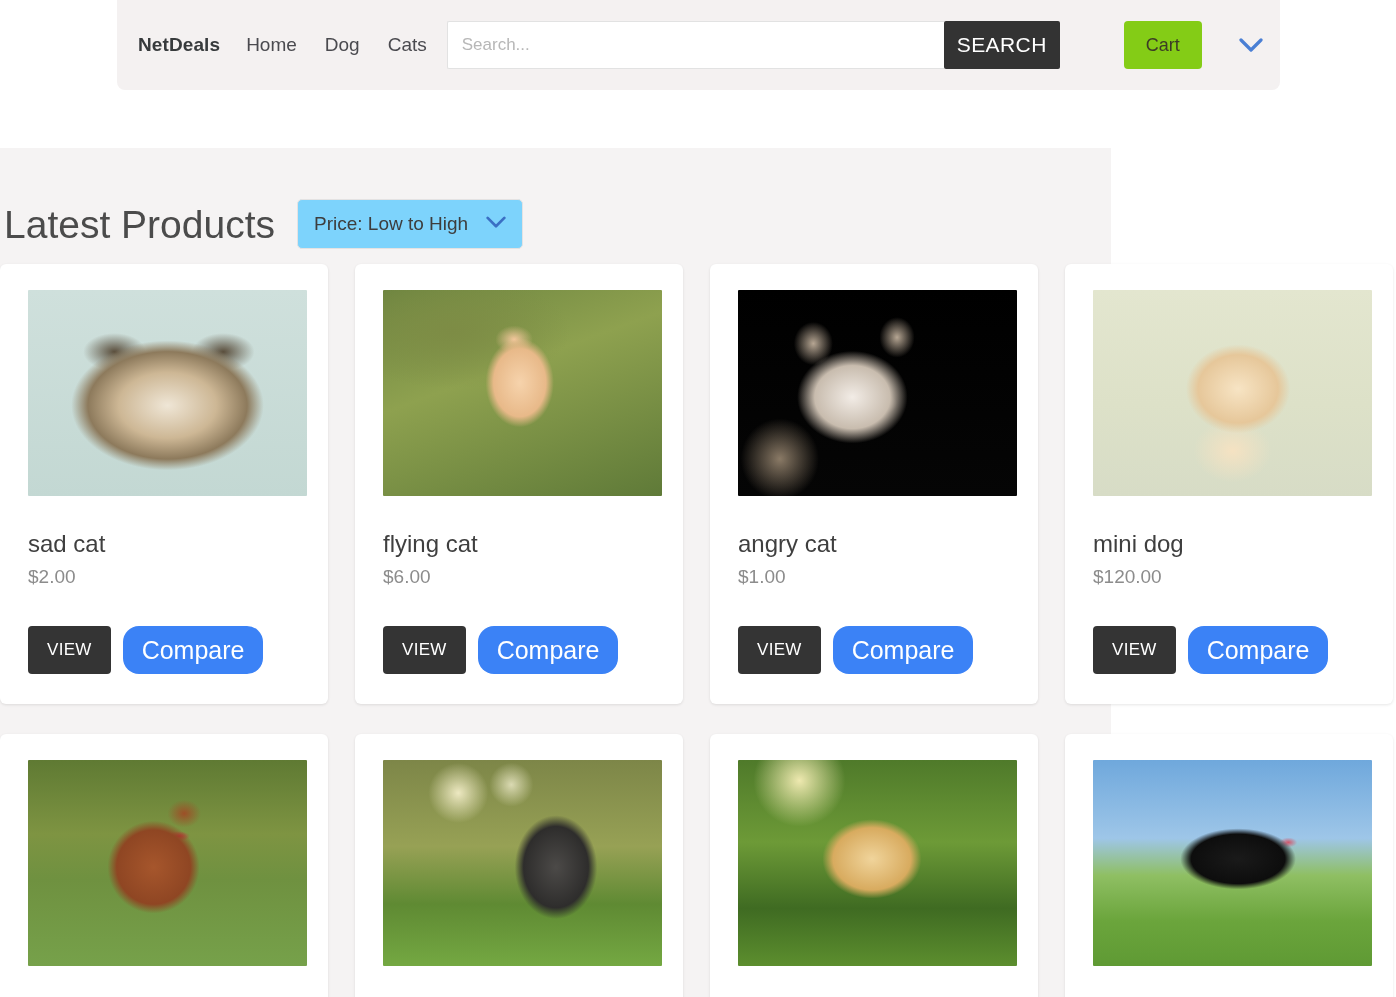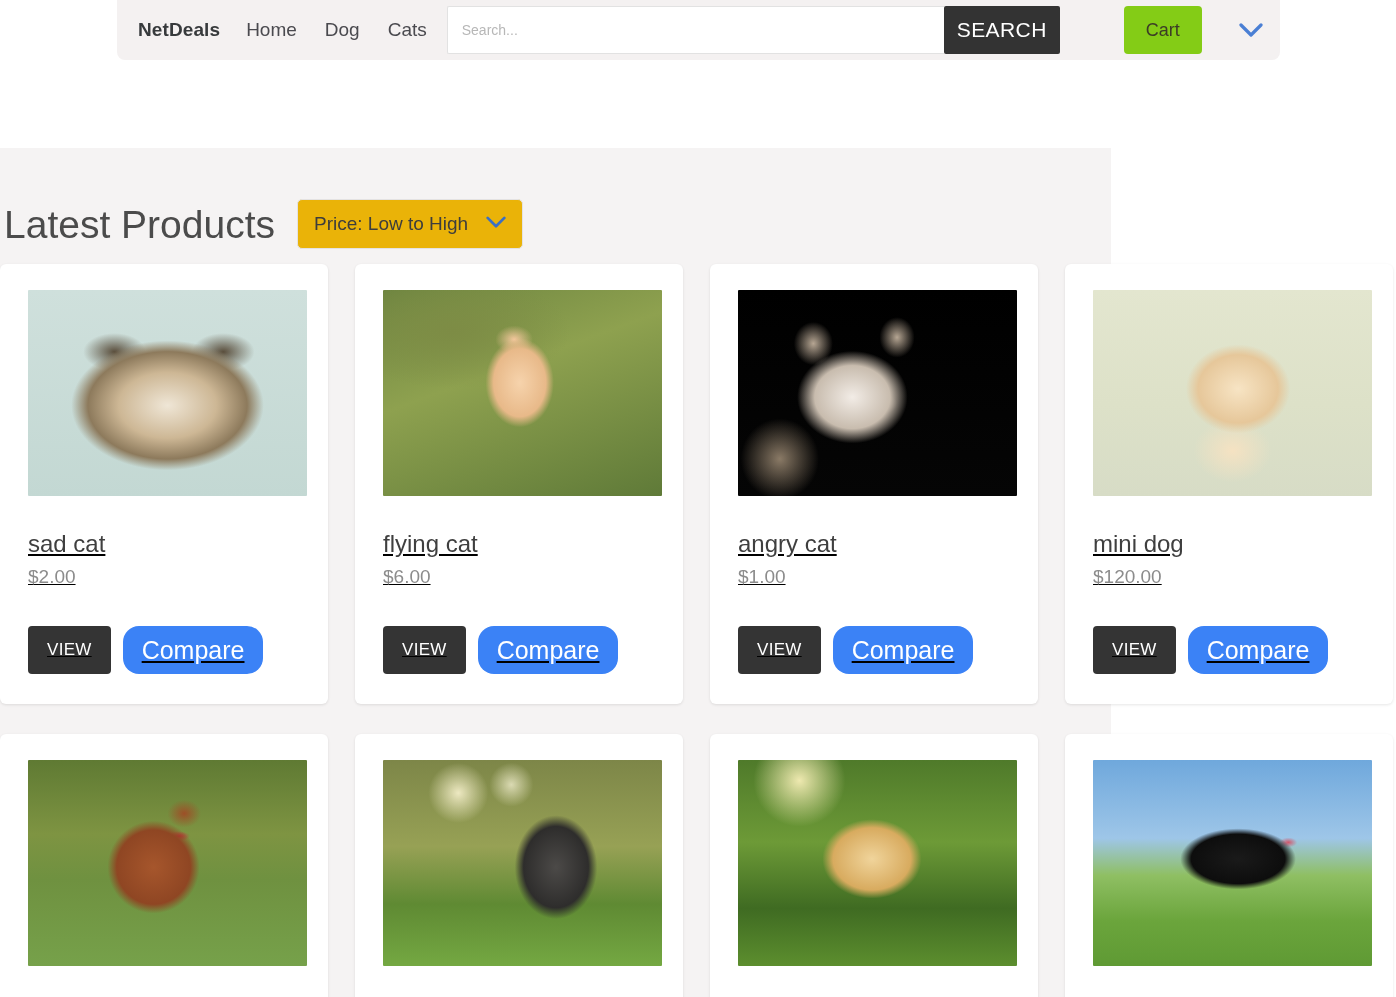--- a/index.html
+++ b/index.html
@@ -17,21 +17,21 @@
     width: 1396px;
     height: 148px;
     background: #ffffff;
     position: relative;
   }
   .navbar {
     position: absolute;
     left: 117px;
     top: 0;
     width: 1163px;
-    height: 60px;
+    height: 90px;
     background: #f4f1f1;
     border-radius: 0 0 8px 8px;
     display: flex;
     align-items: center;
     padding: 0 0 0 21px;
   }
   .brand {
     font-size: 19px;
     font-weight: bold;
     color: #373a3c;
@@ -54,21 +54,21 @@
     align-items: stretch;
     margin-left: 20px;
     height: 48px;
   }
   .search-input {
     width: 497px;
     height: 48px;
     border: 1px solid #e2e2e2;
     border-right: none;
     background: #ffffff;
-    font-size: 14px;
+    font-size: 17px;
     color: #454545;
     padding: 0 14px;
     font-family: "Liberation Sans", sans-serif;
     outline: none;
     border-radius: 2px 0 0 2px;
   }
   .search-input::placeholder { color: #b7b7b7; }
   .search-btn {
     width: 116px;
     height: 48px;
@@ -126,21 +126,21 @@
   .section-title {
     font-size: 39px;
     font-weight: 400;
     color: #4b4b4b;
     line-height: 1;
     margin-right: 22px;
     white-space: nowrap;
   }
   .sort-select {
     height: 50px;
-    background: #eab308;
+    background: #7dd3fc;
     border: 1px solid #e4e2e2;
     border-radius: 5px;
     display: flex;
     align-items: center;
     padding: 0 16px 0 16px;
     gap: 18px;
     cursor: pointer;
   }
   .sort-label {
     font-size: 19px;
@@ -154,21 +154,20 @@
     gap: 30px 27px;
     padding: 0 0 0 0;
   }
 
   .card {
     width: 328px;
     background: #ffffff;
     border-radius: 6px;
     box-shadow: 0 1px 3px rgba(0,0,0,0.10);
     padding: 26px 40px 30px 28px;
-    text-decoration: underline;
   }
   .card-img {
     width: 279px;
     height: 206px;
     border-radius: 1px;
     background-size: cover;
     background-position: center;
     overflow: hidden;
     position: relative;
   }

